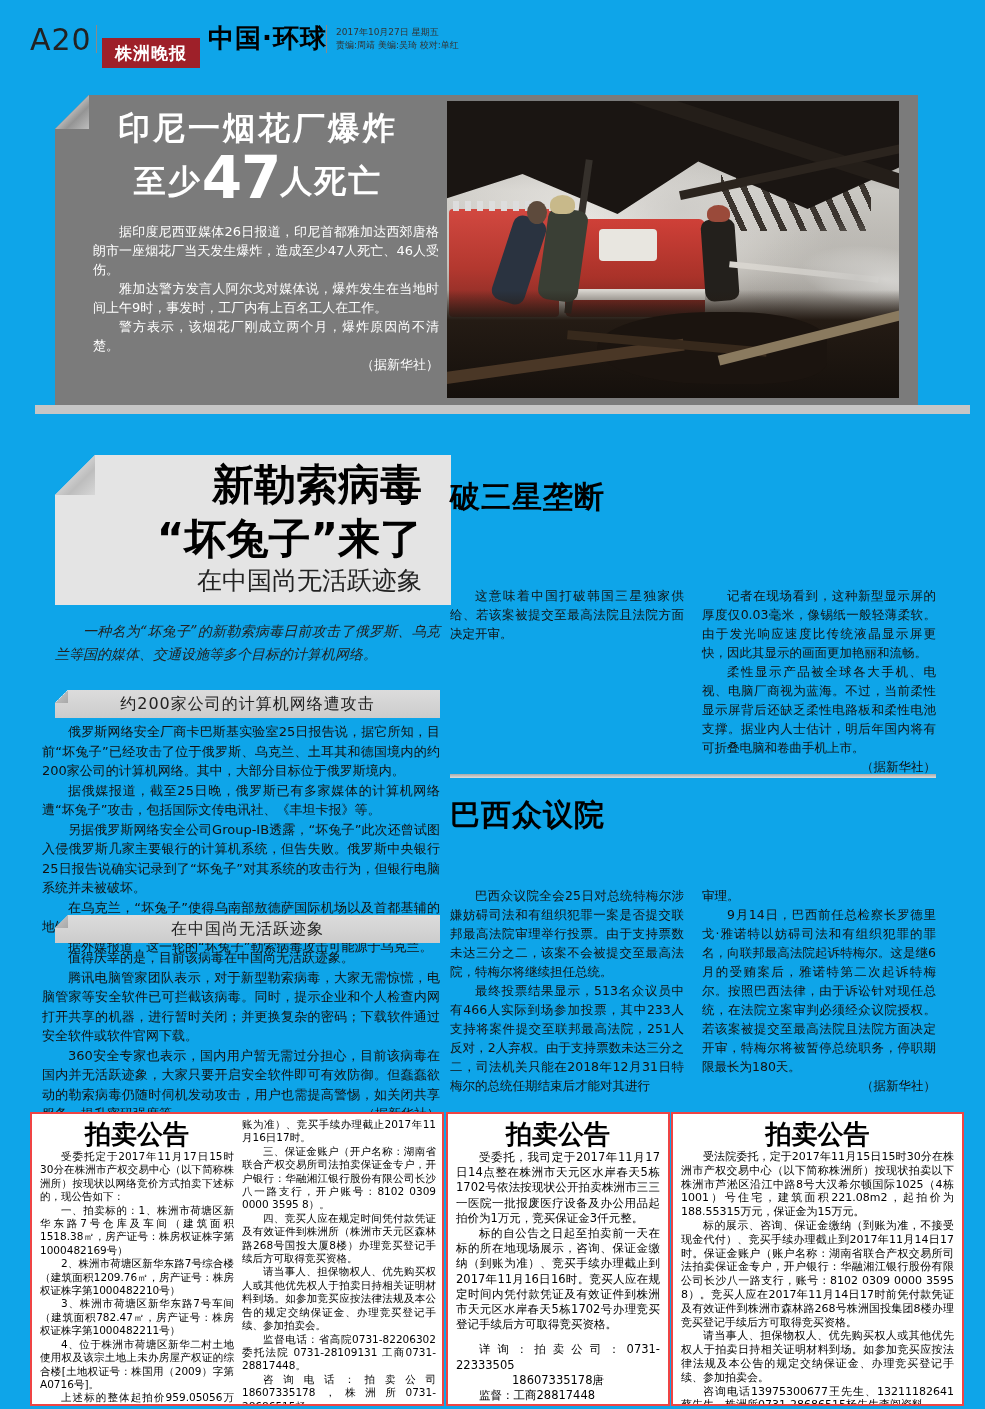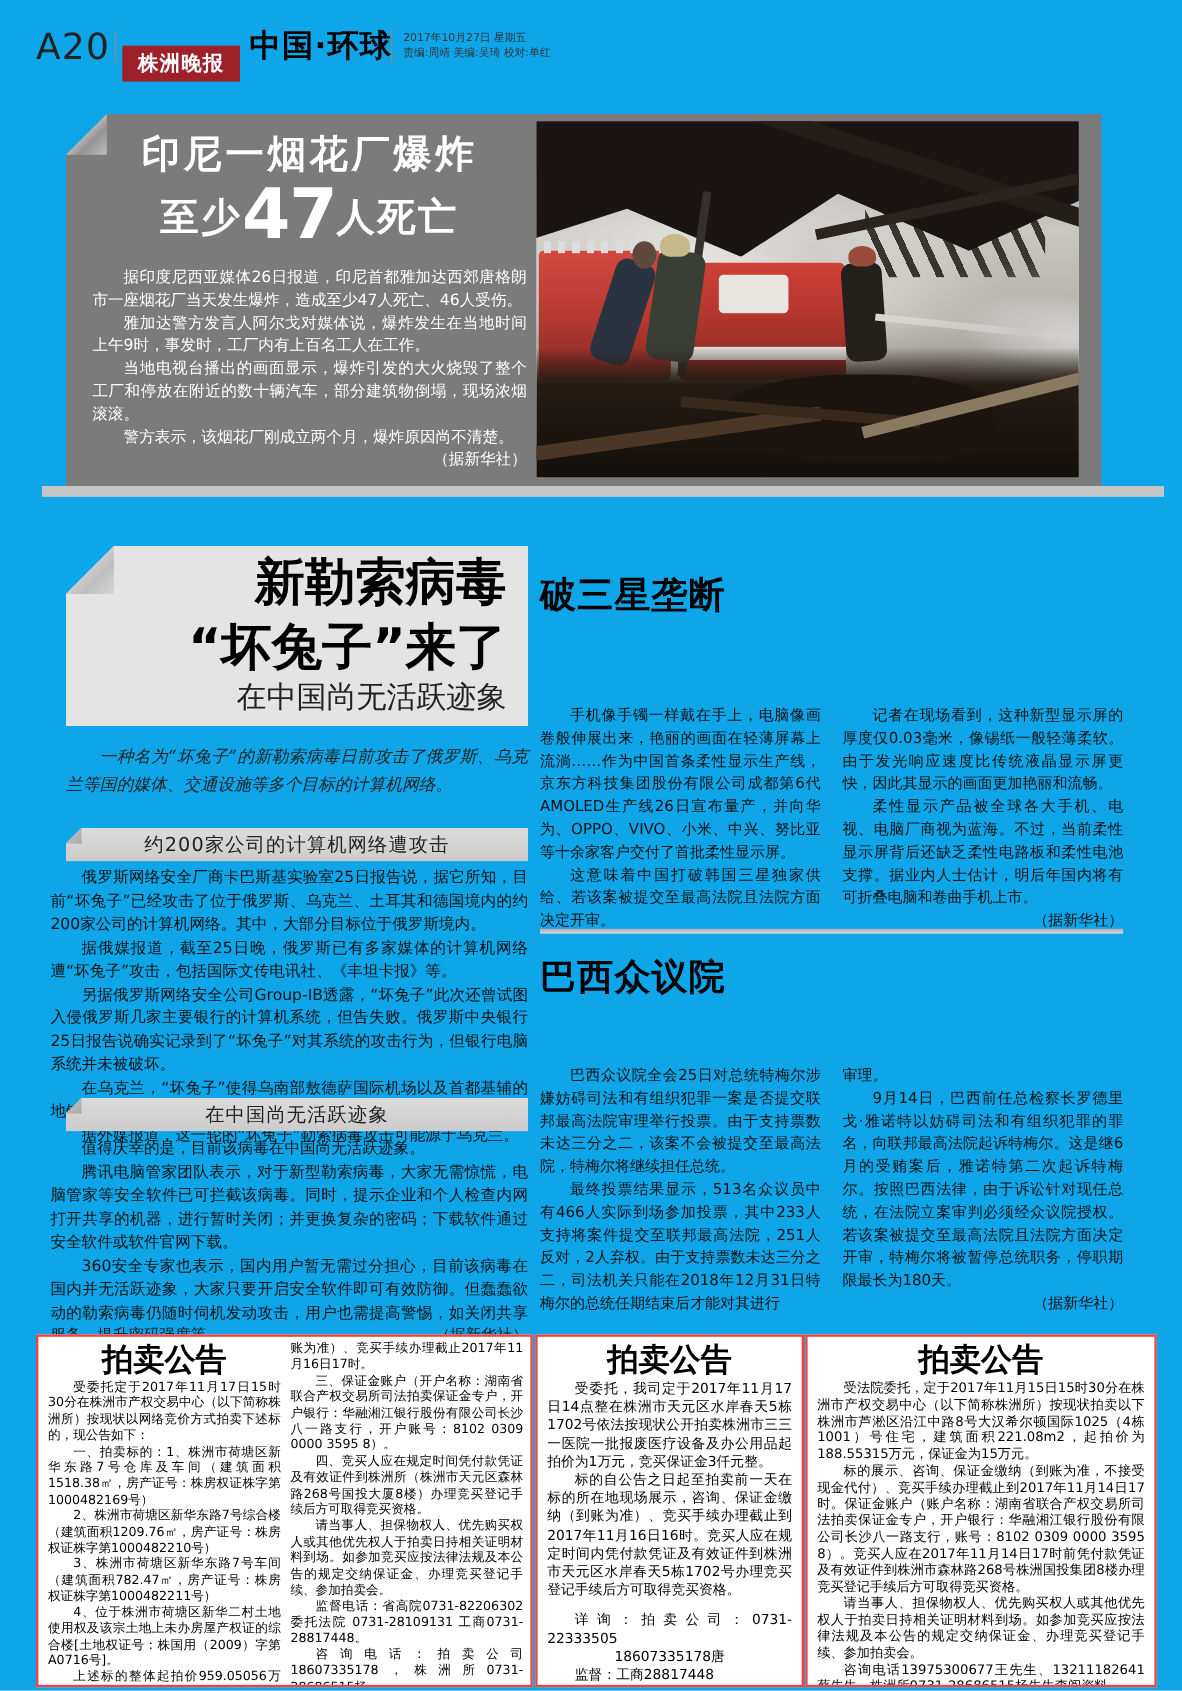--- a/index.html
+++ b/index.html
@@ -16,21 +16,21 @@
   
   .top-panel{position:absolute;left:55px;top:95px;width:863px;height:310px;background:#7b7b7b;
              clip-path:polygon(34px 0,100% 0,100% 100%,0 100%,0 34px);}
   .fold-tl{position:absolute;left:0;top:0;width:34px;height:34px;
            background:linear-gradient(135deg,#ffffff 50%,#b5b5b5 50%,#949494 66%,#bdbdbd 100%);}
   .panel-shadow{position:absolute;left:35px;top:405px;width:935px;height:9px;background:#c6c6c6;}
   .fire-text{position:absolute;left:22px;top:12px;width:362px;color:#fff;}
   .fire-h1{font-size:32px;line-height:42px;font-weight:bold;text-align:center;letter-spacing:3px;}
   .fire-h2{font-size:32px;line-height:58px;font-weight:bold;text-align:center;letter-spacing:2px;}
   .fire-num{font-size:58px;font-weight:800;letter-spacing:-1px;vertical-align:-6px;}
-  .fire-body{margin-top:12px;font-size:13px;line-height:19px;text-align:justify;}
+  .fire-body{margin-top:12px;font-size:13px;line-height:19px;text-align:justify;margin-left:16px;}
   .para{text-indent:2em;text-align:justify;margin:0;}
   .fire-attr{text-align:right;font-size:13px;line-height:19px;}
   
   .photo{position:absolute;left:392px;top:6px;width:452px;height:297px;background:#cfcdc8;overflow:hidden;}
   .photo div{position:absolute;}
   .ph-sky{left:0;top:0;right:0;bottom:0;
     background:radial-gradient(ellipse at 35% 45%,#eceae6 0%,rgba(236,234,230,0) 55%),
     linear-gradient(180deg,#8a8884 0%,#c9c7c2 30%,#b5b2ac 55%,#6b655e 78%,#2a2522 100%);}
   .ph-roof{left:-10px;top:-12px;width:475px;height:125px;background:#1a1512;
     clip-path:polygon(0 0,100% 0,100% 58%,78% 96%,55% 58%,38% 100%,18% 68%,0 90%);}
@@ -61,21 +61,21 @@
   .ph-smoke2{left:300px;top:115px;width:220px;height:125px;
     background:radial-gradient(ellipse,rgba(190,188,184,.75),rgba(190,188,184,0) 70%);}
   .ph-debris{left:0;bottom:0;width:100%;height:108px;
     background:linear-gradient(180deg,rgba(30,24,20,0) 0%,#241b14 28%,#15100c 100%);}
   .ph-mound{left:150px;bottom:14px;width:230px;height:72px;background:#1b140f;border-radius:50% 40% 30% 50%;}
   .ph-plank1{left:-12px;bottom:30px;width:250px;height:12px;background:#4a3726;transform:rotate(-8deg);}
   .ph-plank2{left:120px;bottom:50px;width:200px;height:9px;background:#37291c;transform:rotate(5deg);}
   .ph-plank3{right:-12px;bottom:56px;width:195px;height:10px;background:#8a7a5f;transform:rotate(-14deg);}
   
   .rw-headbox{position:absolute;left:55px;top:455px;width:385px;height:150px;background:#e4e4e4;
-              clip-path:polygon(40px 0,100% 0,100% 100%,0 100%,0 40px);text-align:right;padding-right:0;}
+              clip-path:polygon(40px 0,100% 0,100% 100%,0 100%,0 40px);text-align:right;padding-right:11px;}
   .rw-fold{position:absolute;left:0;top:0;width:40px;height:40px;
            background:linear-gradient(135deg,#ffffff 50%,#cdcdcd 50%,#bdbdbd 66%,#d7d7d7 100%);}
   .rw-h{font-size:42px;line-height:48px;font-weight:bold;color:#000;margin:6px 18px 0 0;}
   .rw-sub{font-size:25px;line-height:36px;color:#222;margin-right:18px;}
   .rw-lead{position:absolute;left:55px;top:620px;width:385px;font-size:14px;line-height:23px;
            font-style:italic;color:#222;font-family:"DejaVu Serif","Liberation Serif",serif;}
   .sub-bar{position:absolute;left:55px;width:385px;height:28px;
            background:linear-gradient(180deg,#dcdcdc,#cccccc);
            clip-path:polygon(13px 0,100% 0,100% 100%,0 100%,0 13px);
            text-align:center;font-size:16px;line-height:28px;color:#222;letter-spacing:1px;}
@@ -123,21 +123,20 @@
   </div>
 
   <div class="top-panel">
     <div class="fold-tl"></div>
     <div class="fire-text">
       <div class="fire-h1">印尼一烟花厂爆炸</div>
       <div class="fire-h2"><span>至少</span><span class="fire-num">47</span><span>人死亡</span></div>
       <div class="fire-body">
         <p class="para">据印度尼西亚媒体26日报道，印尼首都雅加达西郊唐格朗市一座烟花厂当天发生爆炸，造成至少47人死亡、46人受伤。</p>
         <p class="para">雅加达警方发言人阿尔戈对媒体说，爆炸发生在当地时间上午9时，事发时，工厂内有上百名工人在工作。</p>
-        <p class="para">当地电视台播出的画面显示，爆炸引发的大火烧毁了整个工厂和停放在附近的数十辆汽车，部分建筑物倒塌，现场浓烟滚滚。</p>
         <p class="para">警方表示，该烟花厂刚成立两个月，爆炸原因尚不清楚。</p>
         <div class="fire-attr">（据新华社）</div>
       </div>
     </div>
 
     <div class="photo">
       <div class="ph-sky"></div>
       <div class="ph-smoke1"></div>
       <div class="ph-truck1"></div>
       <div class="ph-truck1-rail"></div>
@@ -194,21 +193,20 @@
   <div class="news-body rw-body2">
     <p class="para">值得庆幸的是，目前该病毒在中国尚无活跃迹象。</p>
     <p class="para">腾讯电脑管家团队表示，对于新型勒索病毒，大家无需惊慌，电脑管家等安全软件已可拦截该病毒。同时，提示企业和个人检查内网打开共享的机器，进行暂时关闭；并更换复杂的密码；下载软件通过安全软件或软件官网下载。</p>
     <p class="para"><span>360安全专家也表示，国内用户暂无需过分担心，目前该病毒在国内并无活跃迹象，大家只要开启安全软件即可有效防御。但蠢蠢欲动的勒索病毒仍随时伺机发动攻击，用户也需提高警惕，如关闭共享服务、提升密码强度等。</span><span class="attr-inline">（据新华社）</span></p>
   </div>
 
   <div class="rt-head" style="top:478px;">
     <div>破三星垄断</div>
   </div>
   <div class="col" style="left:450px;top:586px;">
-    <p class="para">手机像手镯一样戴在手上，电脑像画卷般伸展出来，艳丽的画面在轻薄屏幕上流淌……作为中国首条柔性显示生产线，京东方科技集团股份有限公司成都第6代AMOLED生产线26日宣布量产，并向华为、OPPO、VIVO、小米、中兴、努比亚等十余家客户交付了首批柔性显示屏。</p>
     <p class="para">这意味着中国打破韩国三星独家供给、若该案被提交至最高法院且法院方面决定开审。</p>
   </div>
   <div class="col" style="left:702px;top:586px;">
     <p class="para">记者在现场看到，这种新型显示屏的厚度仅0.03毫米，像锡纸一般轻薄柔软。由于发光响应速度比传统液晶显示屏更快，因此其显示的画面更加艳丽和流畅。</p>
     <p class="para">柔性显示产品被全球各大手机、电视、电脑厂商视为蓝海。不过，当前柔性显示屏背后还缺乏柔性电路板和柔性电池支撑。据业内人士估计，明后年国内将有可折叠电脑和卷曲手机上市。</p>
     <div class="attr-line">（据新华社）</div>
   </div>
   <div class="divider-a"></div>
 
   <div class="rt-head" style="top:796px;">

